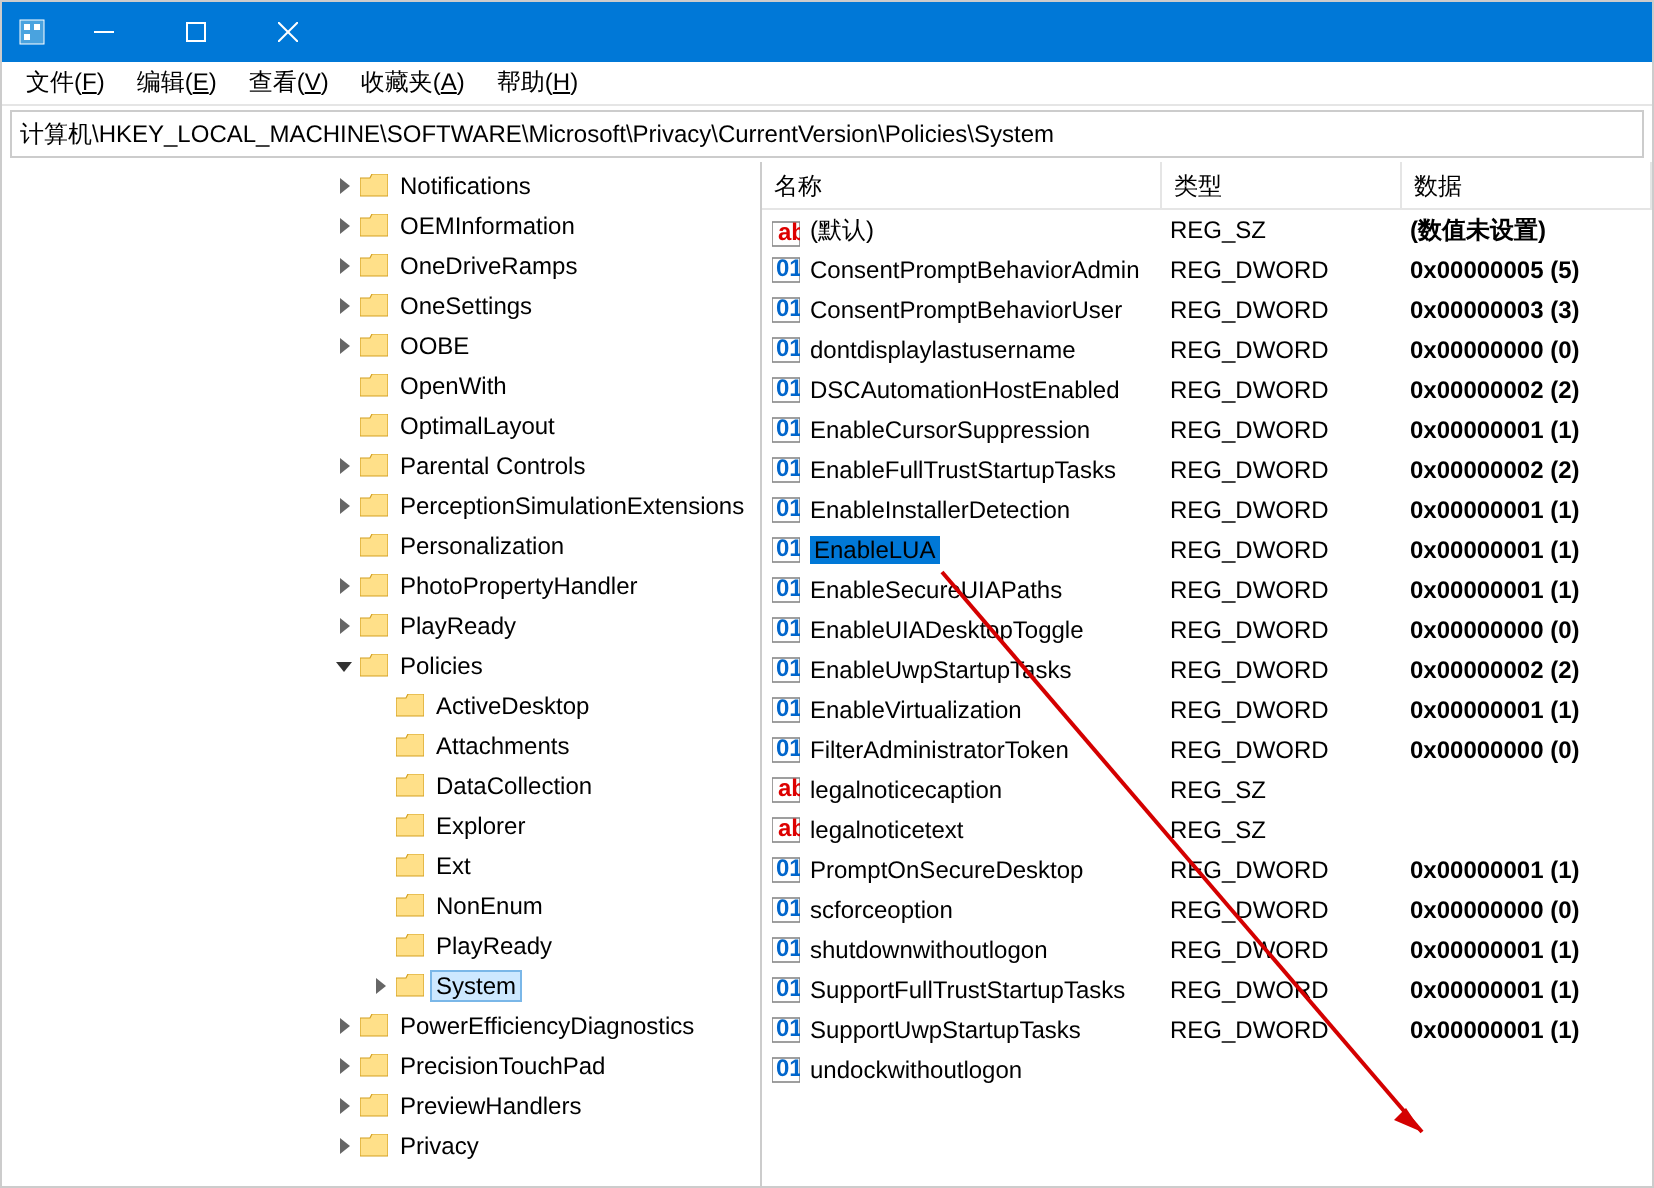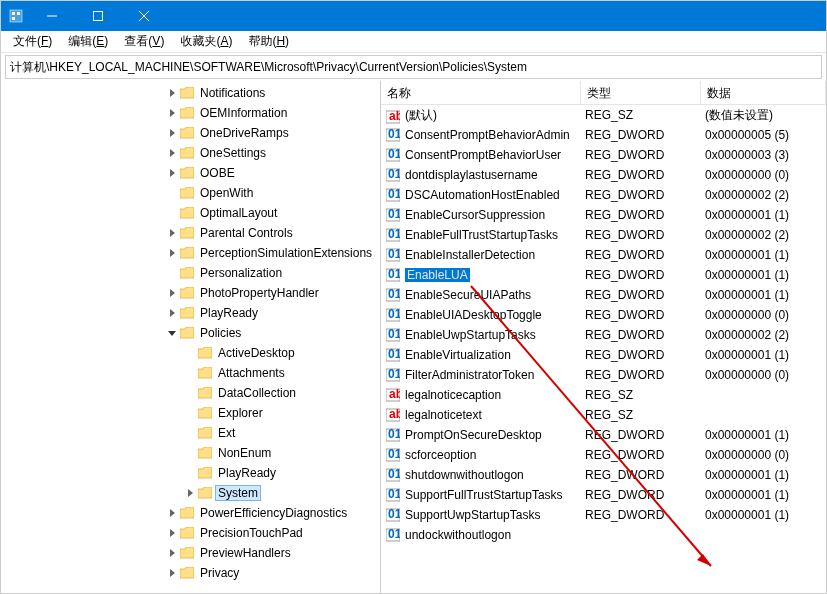--- a/index.html
+++ b/index.html
@@ -29,23 +29,23 @@
 .list-header { display: flex; border-bottom: 1px solid #e5e5e5; height: 24px; background:#fff;}
 .list-header .col { padding: 4px 6px; border-right: 1px solid #e5e5e5; }
 .col-name { width: 200px; }
 .col-type { width: 120px; }
 .col-data { flex:1; }
 .list-body { flex: 1; overflow: hidden; }
 .list-row { display: flex; align-items: center; height: 20px; }
 .list-row .cell { white-space: nowrap; overflow: hidden; padding: 1px 4px; }
 .cell-name { width: 200px; display: flex; align-items: flex-end; gap: 4px; }
 .cell-type { width: 120px; }
-.cell-data { flex:1; }
+.cell-data { flex:1;font-weight:bold; }
 .val-icon { width: 16px; height: 14px; display:inline-flex; align-items:center; justify-content:center; flex-shrink:0;}
-.list-row.highlight .cell-name .nm { background: #0078d7; color: #e5e5e5; padding: 0 2px;}
+.list-row.highlight .cell-name .nm { background: #0078d7; color: #000000; padding: 0 2px;}
 .arrow-annotation { position:absolute; pointer-events:none; }
 .chev-right::before{content:"";display:inline-block;width:0;height:0;border-top:4px solid transparent;border-bottom:4px solid transparent;border-left:5px solid #666;}
 .chev-down::before{content:"";display:inline-block;width:0;height:0;border-left:4px solid transparent;border-right:4px solid transparent;border-top:5px solid #333;}
 </style>
 </head>
 <body>
 
 <div class="titlebar">
   <span class="icon-area">
     <svg width="14" height="14" viewBox="0 0 14 14">

